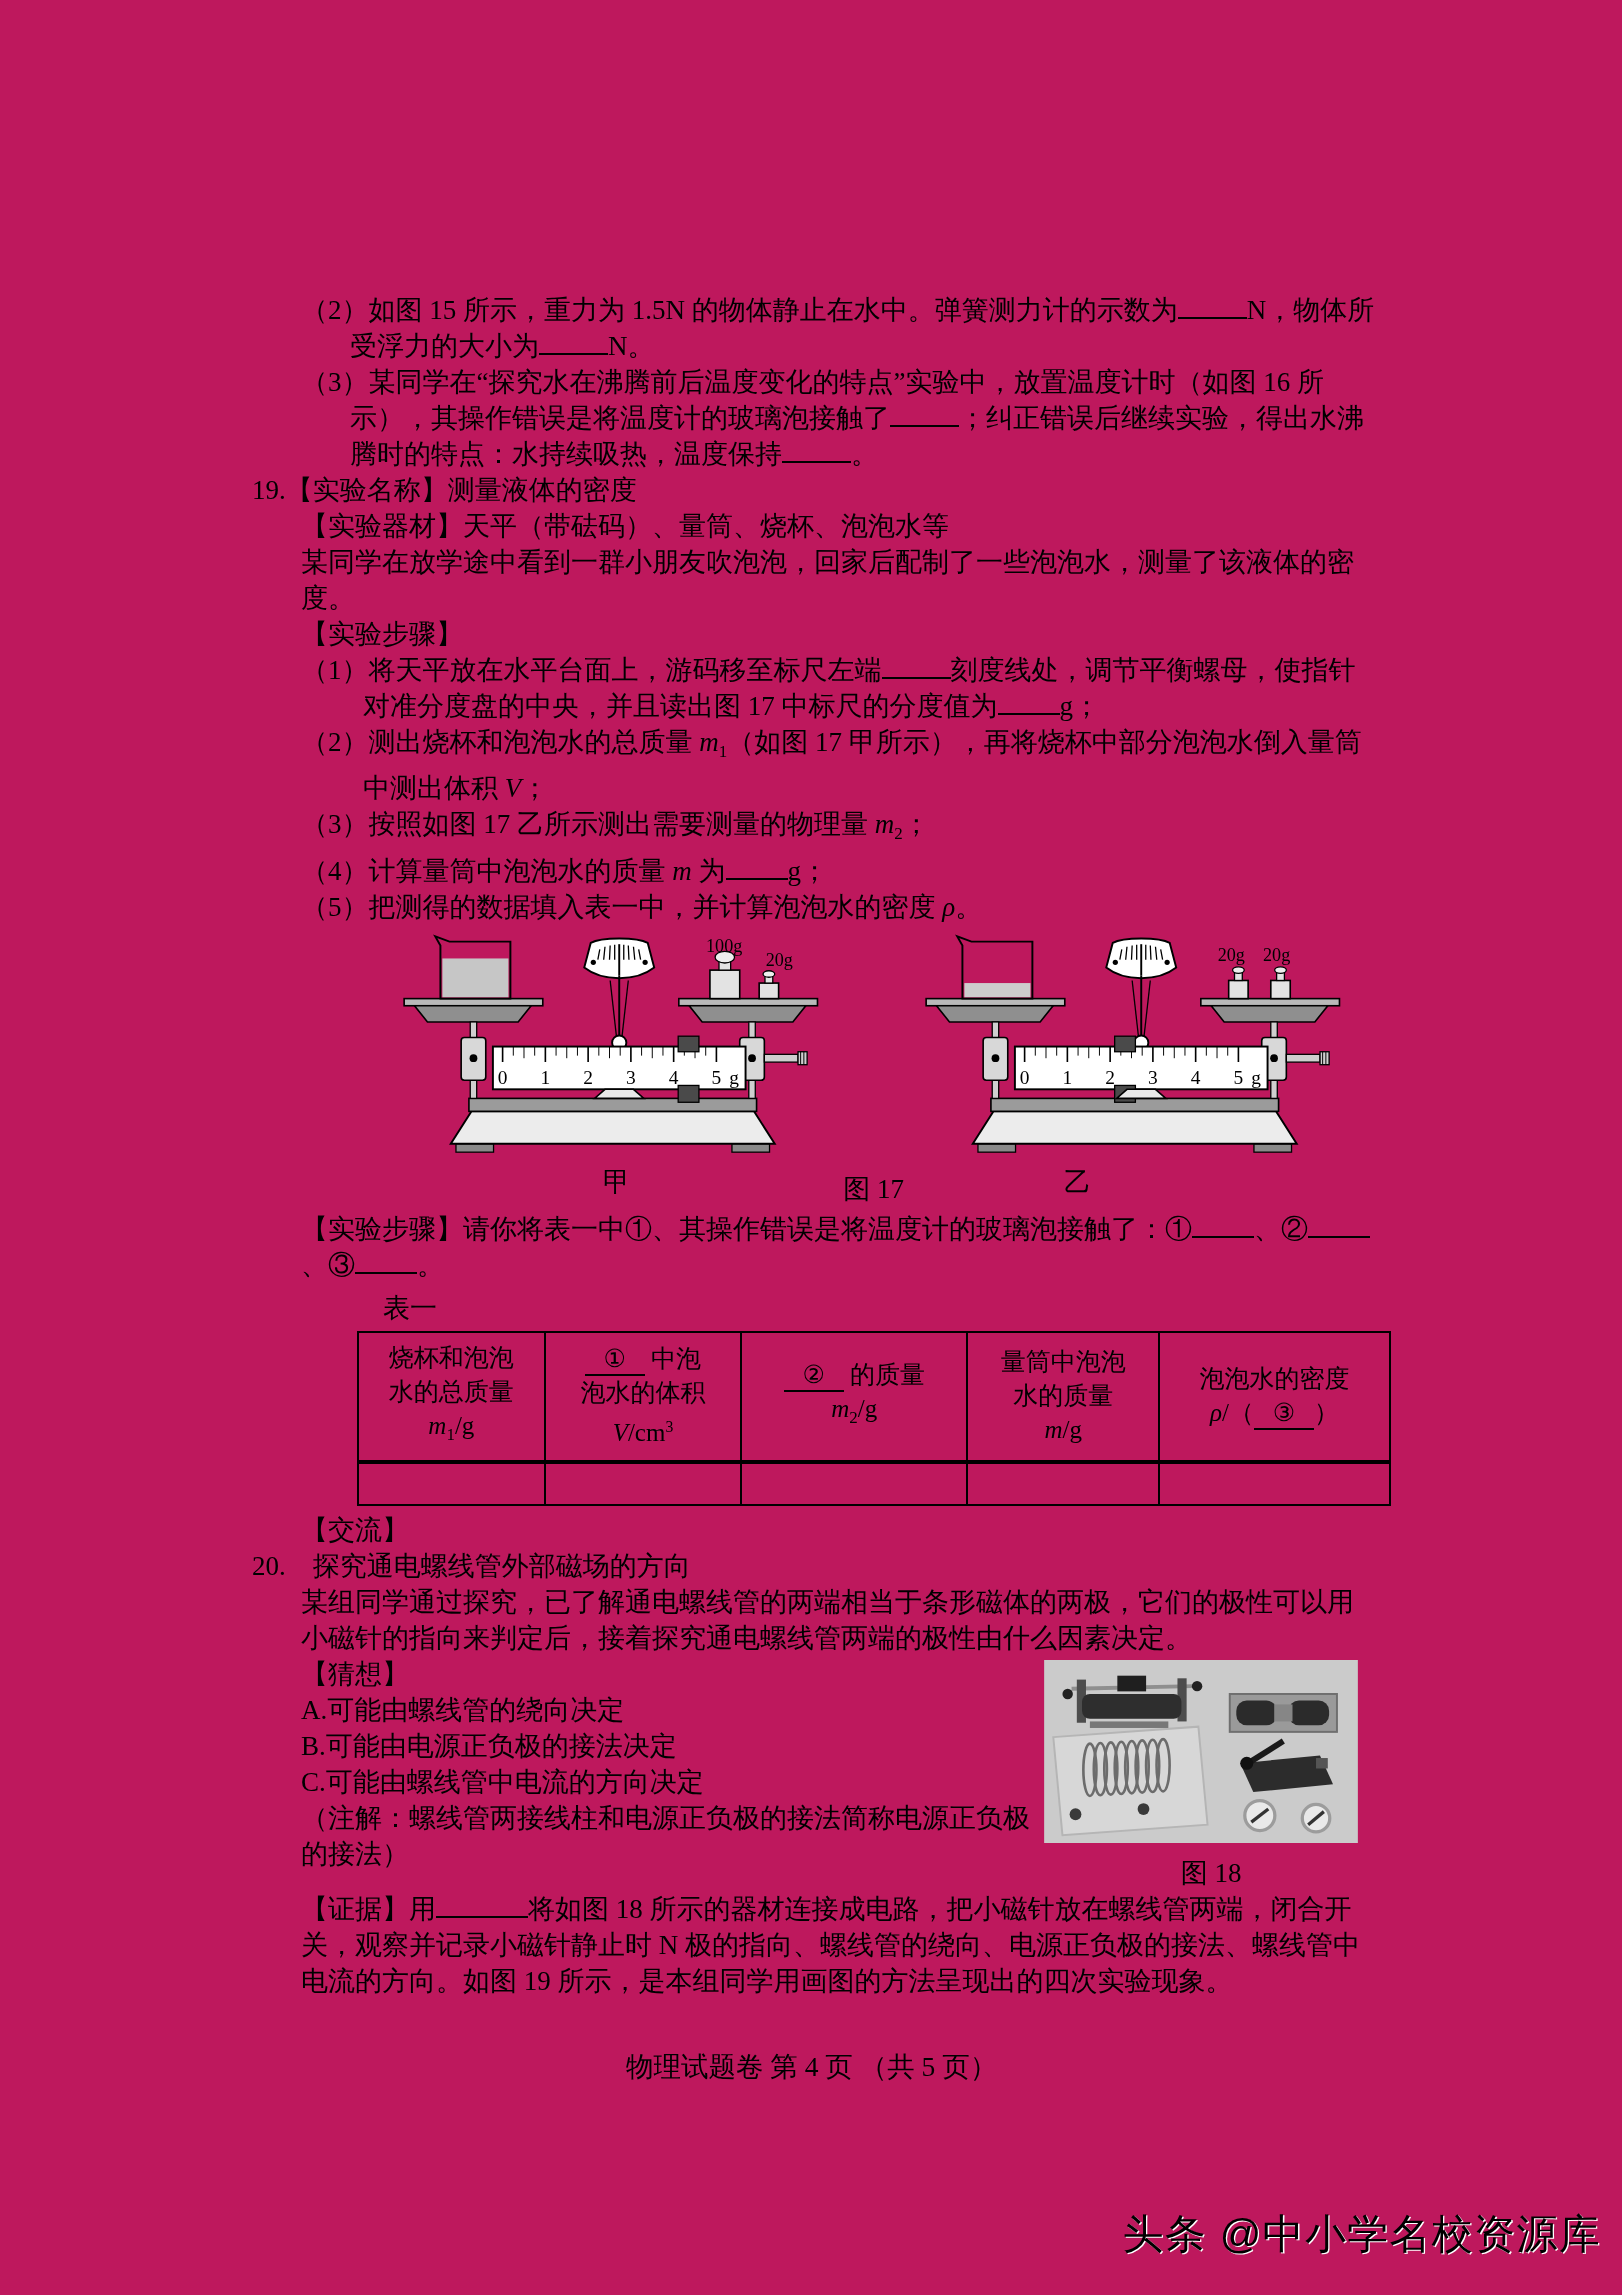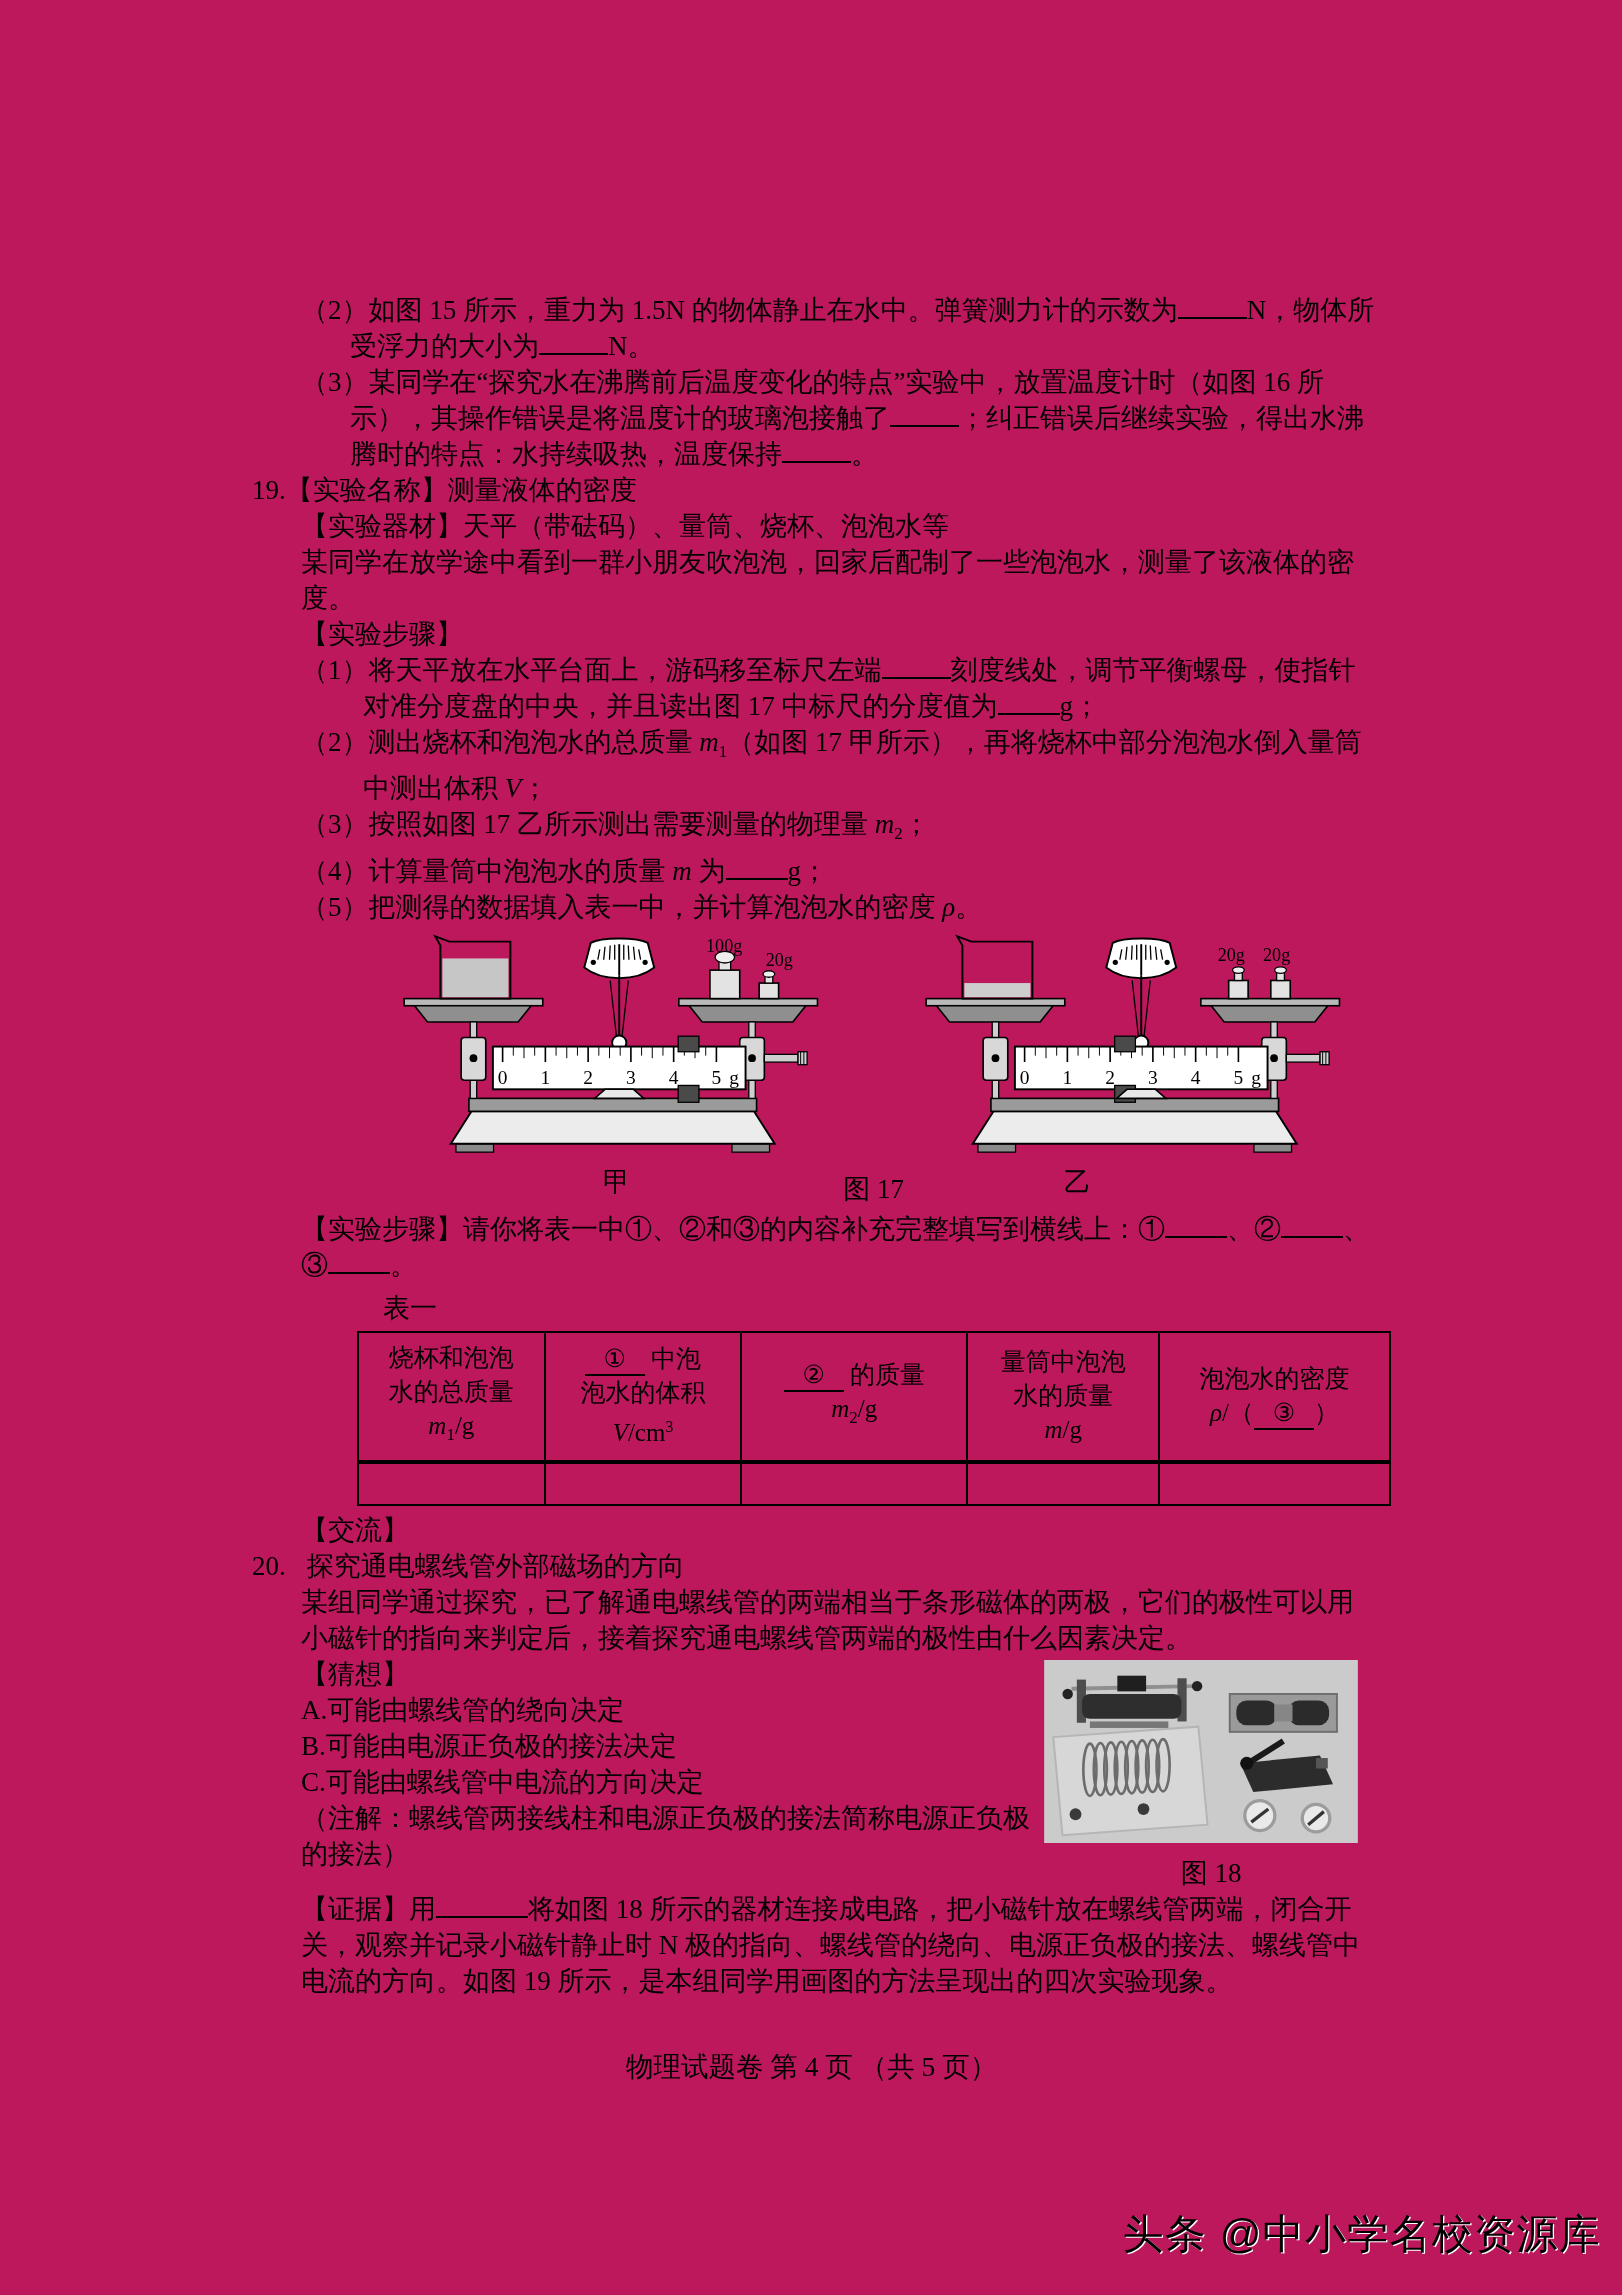--- a/index.html
+++ b/index.html
@@ -244,21 +244,21 @@
         </div>
 
         <div class="bal-label-row">
           <div class="bl">甲</div>
           <div class="bl">乙</div>
         </div>
         <div class="fig17-caption">图 17</div>
       </div>
 
       <p>
-        <span>【实验步骤】</span><span>请你将表一中①、②和③的内容补充完整填写到横线上：①</span><span class="blank w95"></span><span>、②</span><span class="blank w95"></span><span>、③</span><span class="blank w95"></span><span>。</span>
+        <span>【实验步骤】</span><span>请你将表一中①、其操作错误是将温度计的玻璃泡接触了：①</span><span class="blank w95"></span><span>、②</span><span class="blank w95"></span><span>、③</span><span class="blank w95"></span><span>。</span>
       </p>
 
       <div class="tbl-title">表一</div>
       <table class="t1">
         <tbody>
             <tr>
           <th style="width:18%">
             <div>烧杯和泡泡</div>
             <div>水的总质量</div>
             <div><i class="v">m</i><sub>1</sub><span>/g</span></div>
@@ -290,21 +290,21 @@
           <td></td>
         </tr>
       </tbody>
         </table>
 
       <p style="margin-top:6.5px">【交流】</p>
     </div>
 
     <div class="qblock">
       <p class="q-title">
-        <span>20.</span><span style="margin-left:21px">探究通电螺线管外部磁场的方向</span>
+        <span>20.</span><span style="margin-left:27px">探究通电螺线管外部磁场的方向</span>
       </p>
       <p>某组同学通过探究，已了解通电螺线管的两端相当于条形磁体的两极，它们的极性可以用小磁针的指向来判定后，接着探究通电螺线管两端的极性由什么因素决定。</p>
 
       <div class="guess-row">
         <div class="guess-left">
           <p>【猜想】</p>
           <p>A.可能由螺线管的绕向决定</p>
           <p>B.可能由电源正负极的接法决定</p>
           <p>C.可能由螺线管中电流的方向决定</p>
           <p>（注解：螺线管两接线柱和电源正负极的接法简称电源正负极的接法）</p>

